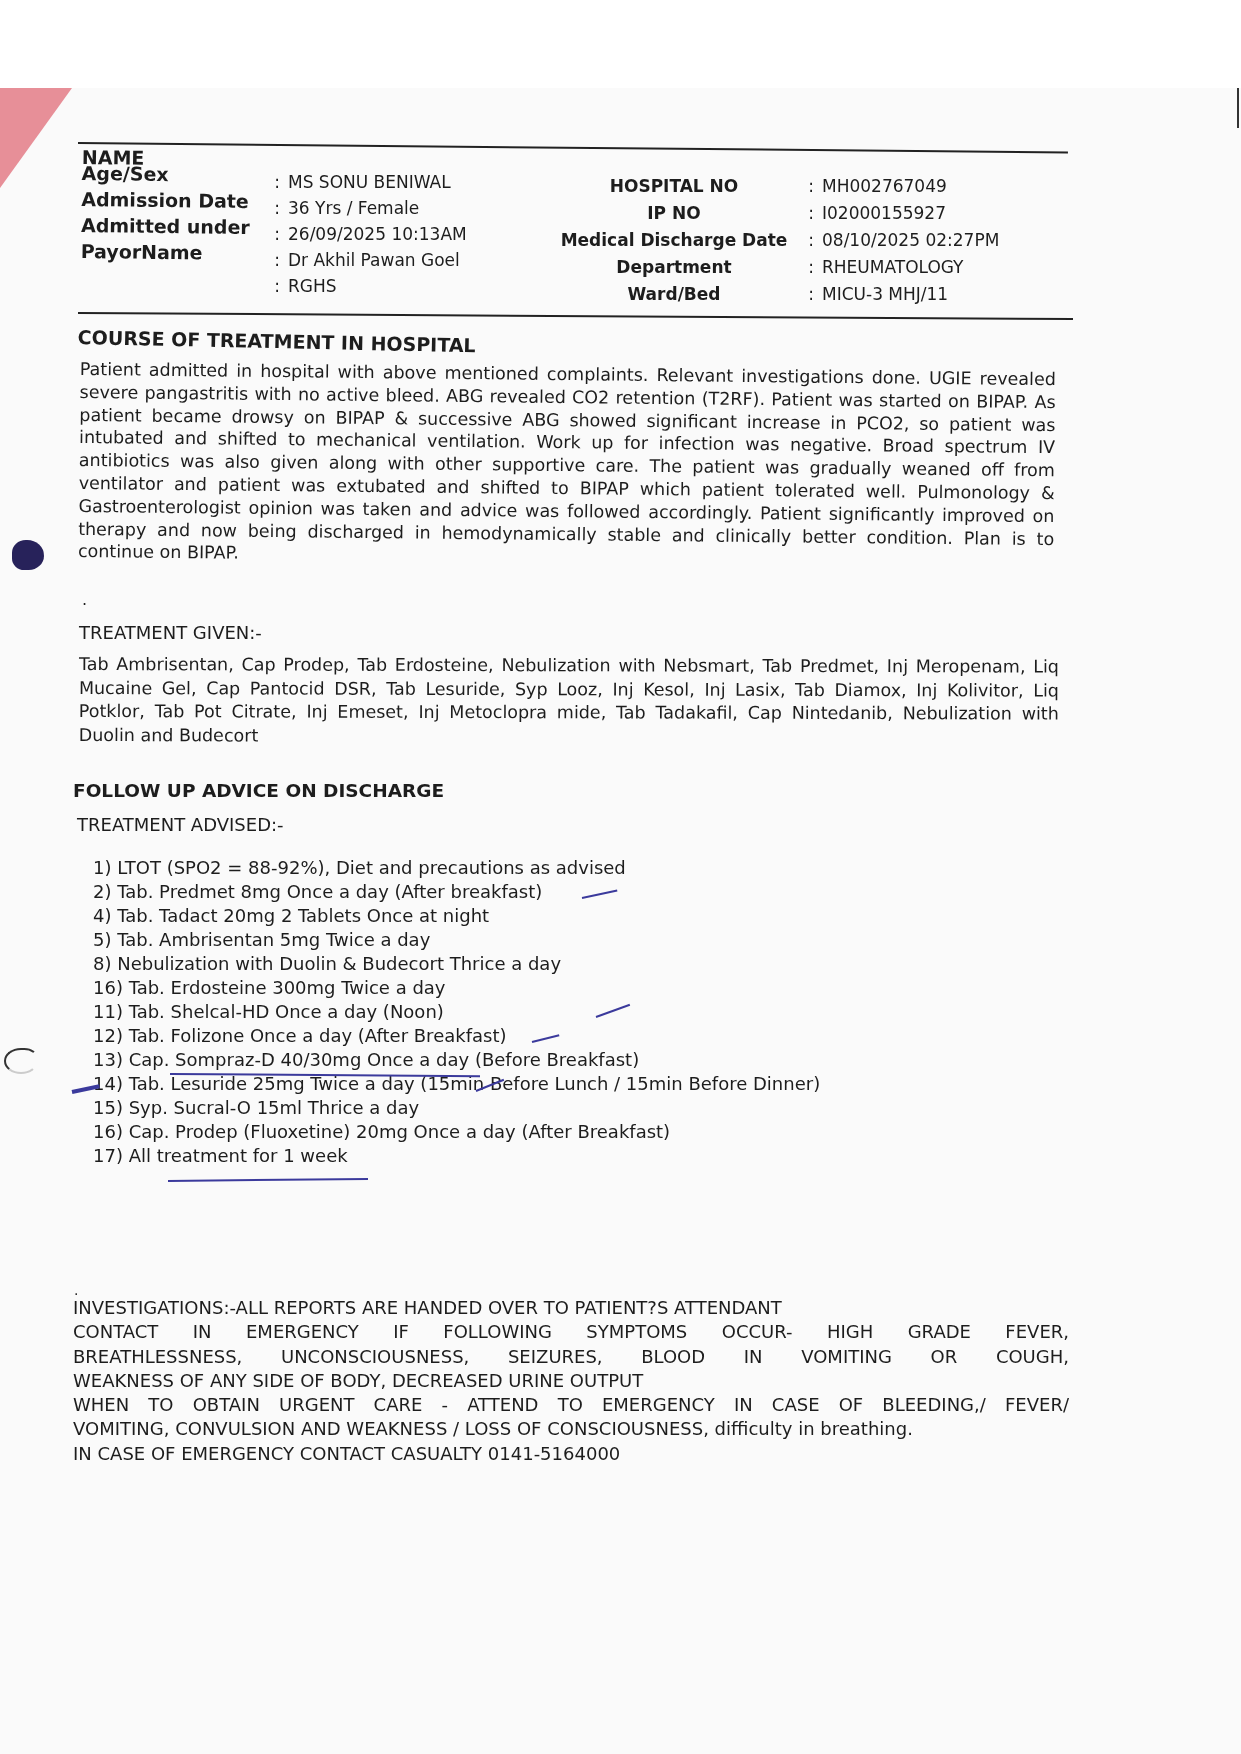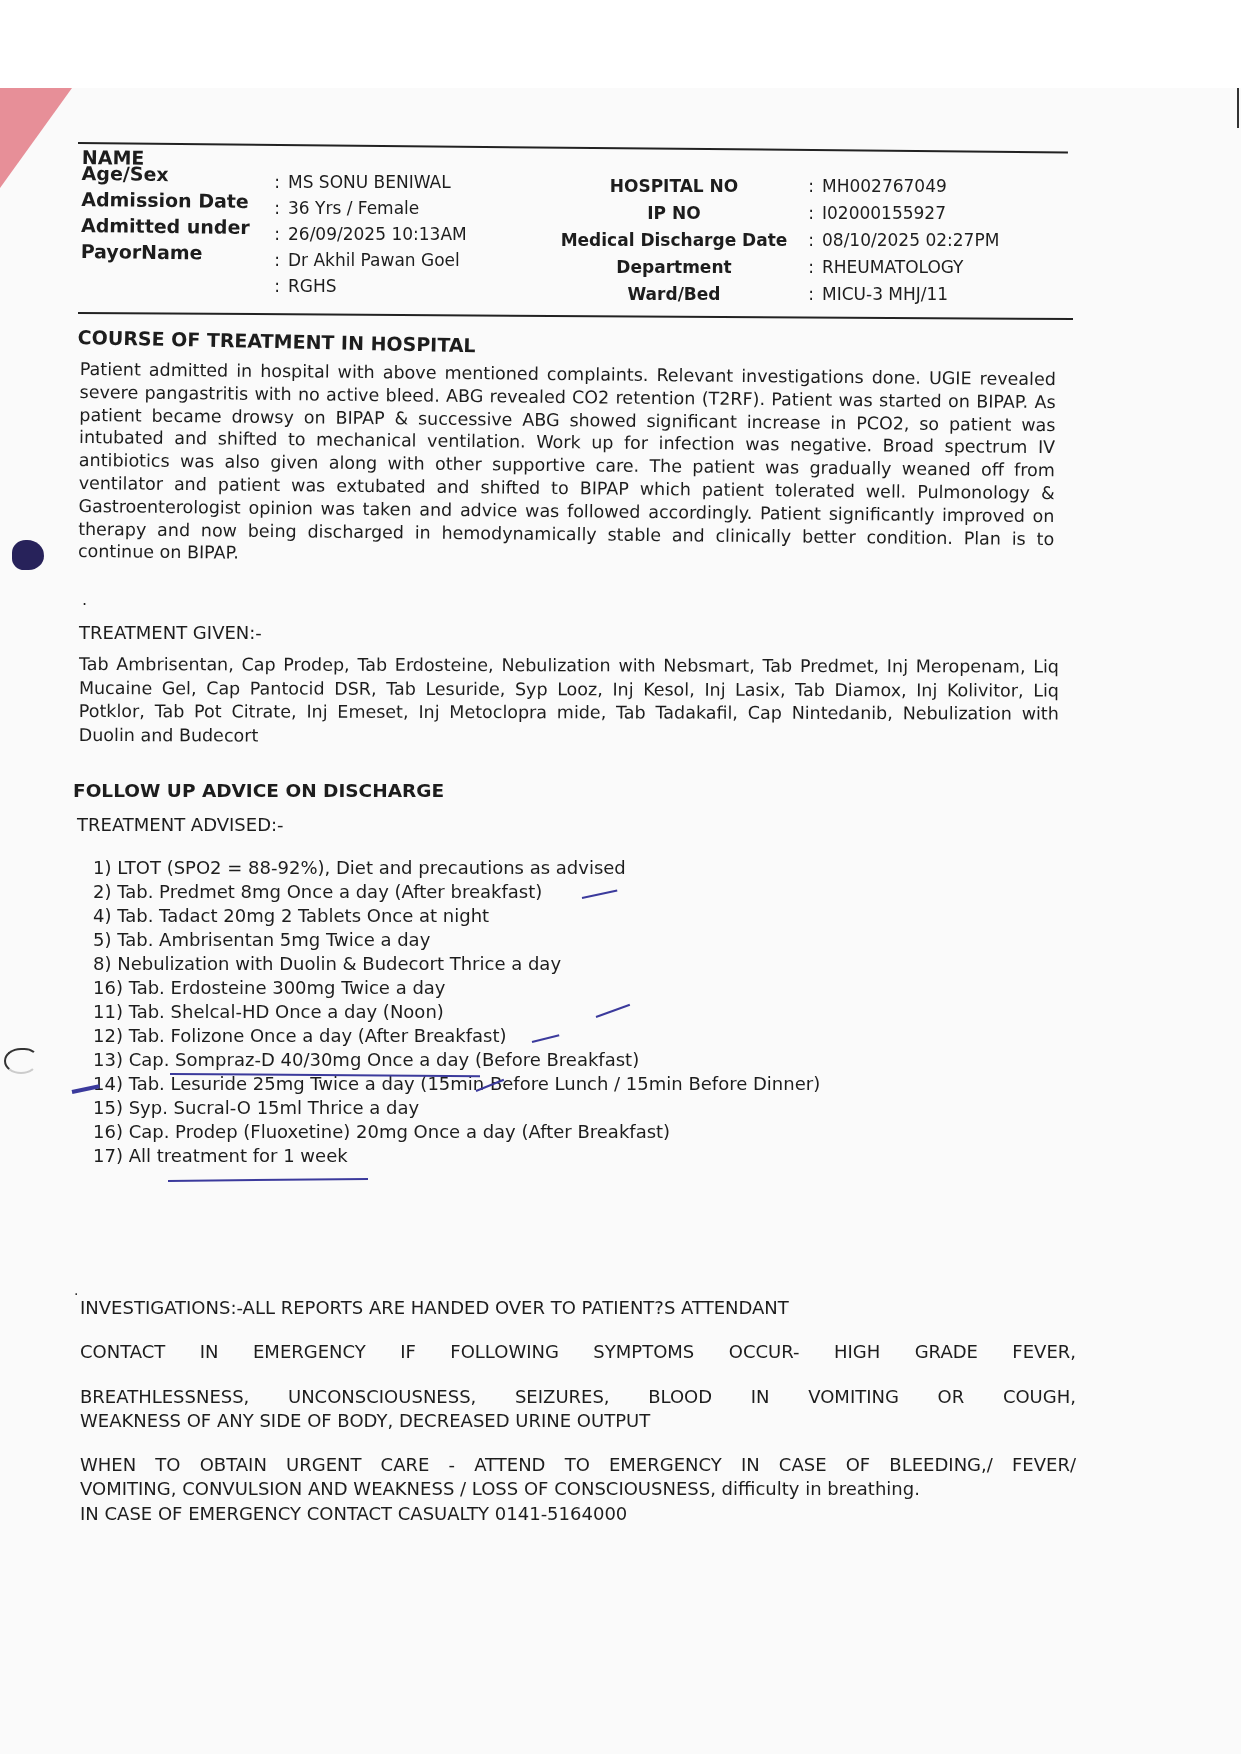--- a/index.html
+++ b/index.html
@@ -55,24 +55,24 @@
       position: absolute; left: 79px; top: 653px; width: 980px;
       font-size: 17.5px; line-height: 23.5px; text-align: justify;
       transform: rotate(0.15deg); transform-origin: left top;
     }
     .fu-title { left: 73px; top: 780px; font-size: 18.5px; }
     .ta-title { position: absolute; left: 77px; top: 814px; font-size: 18px; }
     .advice-list { position: absolute; left: 77px; top: 840px; margin: 16px; padding: 0; list-style: none; }
     .advice-list li { font-size: 18px; line-height: 24px; white-space: nowrap; }
     .dot2 { position: absolute; left: 74px; top: 1282px; font-size: 14px; }
     .inv-block {
-      position: absolute; left: 80px; top: 1296px; width: 996px;
+      position: absolute; left: 73px; top: 1296px; width: 996px;
       font-size: 18px; line-height: 24.3px;
     }
-    .inv-block .j { text-align: justify; text-align-last: justify; margin-top: 20px; }
+    .inv-block .j { text-align: justify; text-align-last: justify; }
     .check {
       position: absolute; height: 2px; background: #3b3a9c; transform-origin: left;
     }
   </style>
 </head>
 <body>
 
 <div class="page-bg"></div>
 <div class="corner-tape"></div>
 <div class="right-edge"></div>

